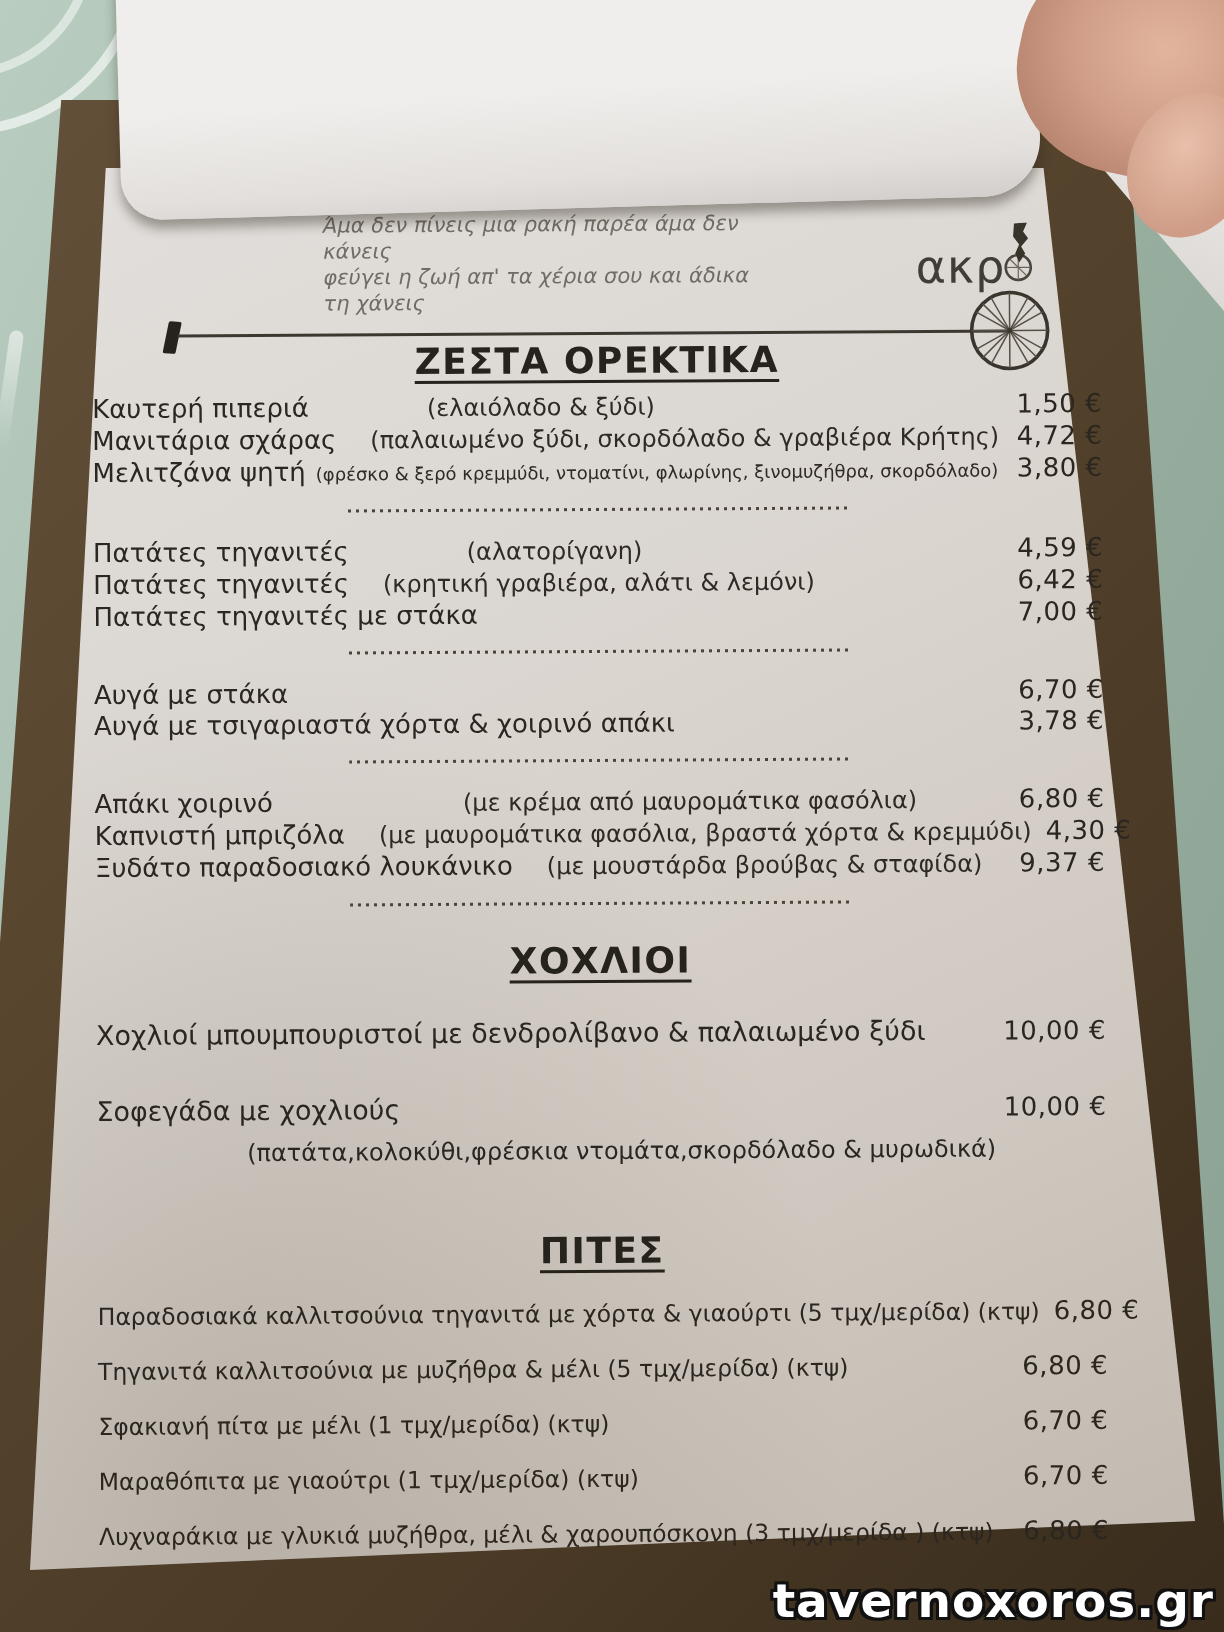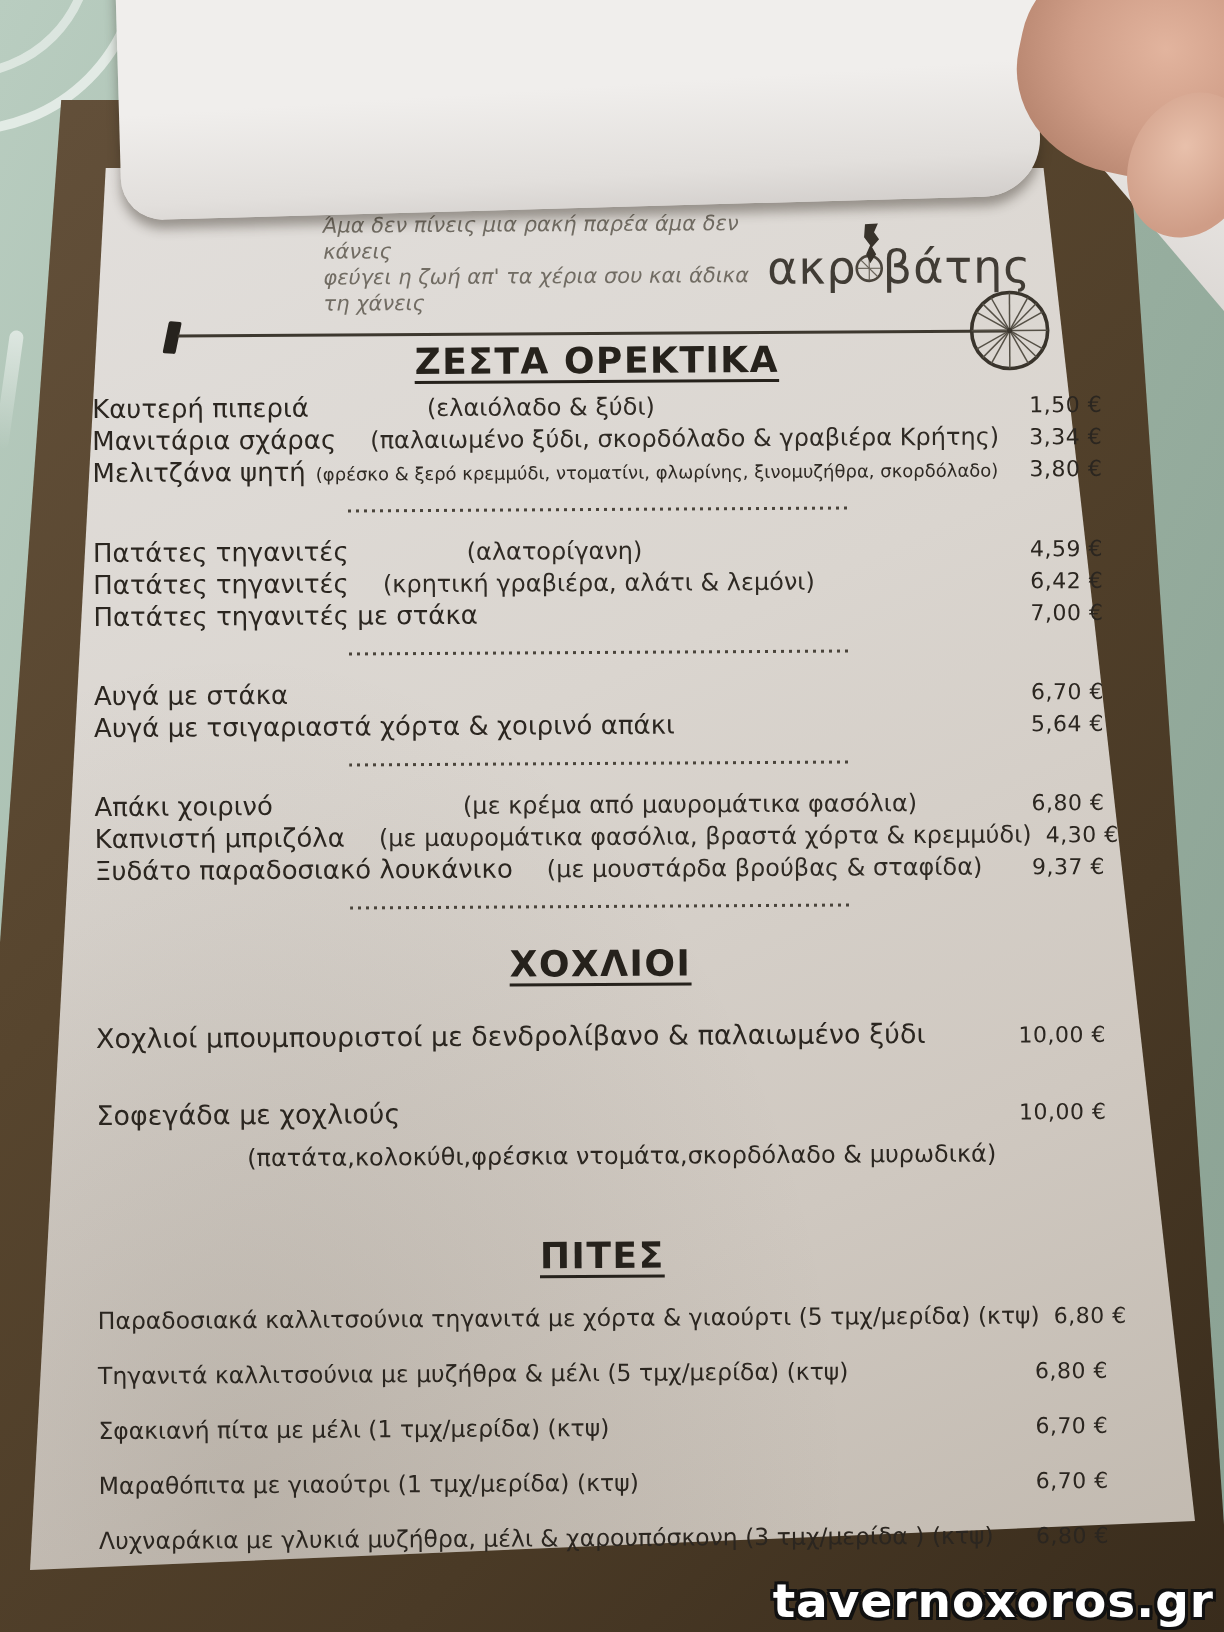--- a/index.html
+++ b/index.html
@@ -65,21 +65,21 @@
   .sec-title.s2{margin-top:34px;}
   .sec-title.s3{margin-top:64px;}
   .row{display:flex;align-items:baseline;line-height:31px;font-size:26px;white-space:nowrap;}
   .row.first{margin-top:8px;}
   .nm{flex-shrink:0;}
   .ds{font-size:24px;margin-left:34px;color:#2f2a24;}
   .g-lg{margin-left:118px;}
   .g-xl{margin-left:190px;}
   .g-sm{margin-left:10px;}
   .ds.sm{font-size:18px;}
-  .pr{margin-left:auto;font-size:22px;letter-spacing:.5px;padding-left:14px;}
+  .pr{margin-left:auto;font-size:26px;letter-spacing:.5px;padding-left:14px;}
   .divider{height:3px;margin:20px 255px 24px 255px;
     background-image:repeating-linear-gradient(90deg,#4a443b 0 3px,transparent 3px 8px);}
   .xoxlioi .row{font-size:27px;}
   .x-r1{margin-top:34px;}
   .x-r2{margin-top:44px;}
   .sub-desc{text-align:center;font-size:24px;margin-top:12px;padding-left:40px;color:#2b2620;}
   .pites .row{margin-top:14px;line-height:40px;}
   .pites .nm{font-size:23.5px;}
   .pites .row.first{margin-top:20px;}
 </style>
@@ -106,21 +106,20 @@
     </div>
     <div class="logo">
       <span>ακρ</span>
       <svg width="36" height="60" viewBox="0 0 36 60">
         <circle cx="18" cy="45" r="12.5" fill="none" stroke="#4a443c" stroke-width="2.6"></circle>
         <line x1="18" y1="33" x2="18" y2="57" stroke="#6a645a" stroke-width="1.2"></line>
         <line x1="6" y1="45" x2="30" y2="45" stroke="#6a645a" stroke-width="1.2"></line>
         <line x1="9.5" y1="36.5" x2="26.5" y2="53.5" stroke="#6a645a" stroke-width="1.2"></line>
         <path d="M14,1 L27,0 L23,9 L28,16 L21,24 L25,31 L19,40 L15,31 L19,22 L13,14 Z" fill="#38332b"></path>
       </svg>
-      <span>βάτης</span>
     </div>
   </div>
 
   <div class="rope-row">
     <div class="peg"></div>
     <div class="rope"></div>
     <svg class="wheel" width="84" height="84" viewBox="0 0 84 84">
       <circle cx="42" cy="42" r="38" fill="none" stroke="#39342c" stroke-width="3.6"></circle>
       <g stroke="#555046" stroke-width="1.5">
         <line x1="42" y1="4" x2="42" y2="80"></line>
@@ -139,21 +138,21 @@
   <h2 class="sec-title s1">ΖΕΣΤΑ ΟΡΕΚΤΙΚΑ</h2>
 
   <div class="row first">
     <span class="nm">Καυτερή πιπεριά</span>
     <span class="ds g-lg">(ελαιόλαδο &amp; ξύδι)</span>
     <span class="pr">1,50 €</span>
   </div>
   <div class="row">
     <span class="nm">Μανιτάρια σχάρας</span>
     <span class="ds">(παλαιωμένο ξύδι, σκορδόλαδο &amp; γραβιέρα Κρήτης)</span>
-    <span class="pr">3,34 €</span>
+    <span class="pr">4,72 €</span>
   </div>
   <div class="row">
     <span class="nm">Μελιτζάνα ψητή</span>
     <span class="ds g-sm sm">(φρέσκο &amp; ξερό κρεμμύδι, ντοματίνι, φλωρίνης, ξινομυζήθρα, σκορδόλαδο)</span>
     <span class="pr">3,80 €</span>
   </div>
 
   <div class="divider"></div>
 
   <div class="row">
@@ -172,21 +171,21 @@
   </div>
 
   <div class="divider"></div>
 
   <div class="row">
     <span class="nm">Αυγά με στάκα</span>
     <span class="pr">6,70 €</span>
   </div>
   <div class="row">
     <span class="nm">Αυγά με τσιγαριαστά χόρτα &amp; χοιρινό απάκι</span>
-    <span class="pr">5,64 €</span>
+    <span class="pr">3,78 €</span>
   </div>
 
   <div class="divider"></div>
 
   <div class="row">
     <span class="nm">Απάκι χοιρινό</span>
     <span class="ds g-xl">(με κρέμα από μαυρομάτικα φασόλια)</span>
     <span class="pr">6,80 €</span>
   </div>
   <div class="row">

